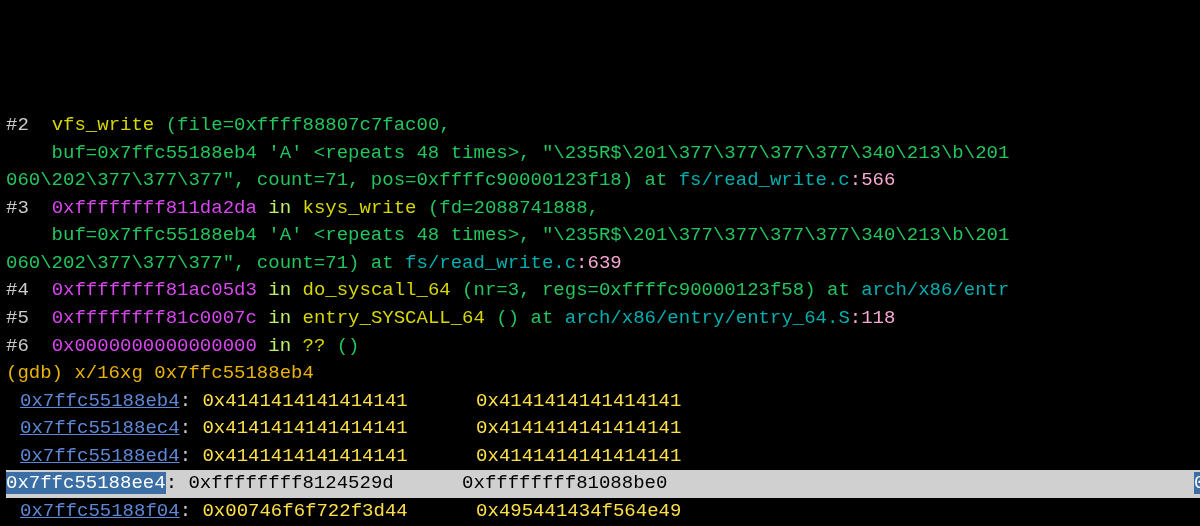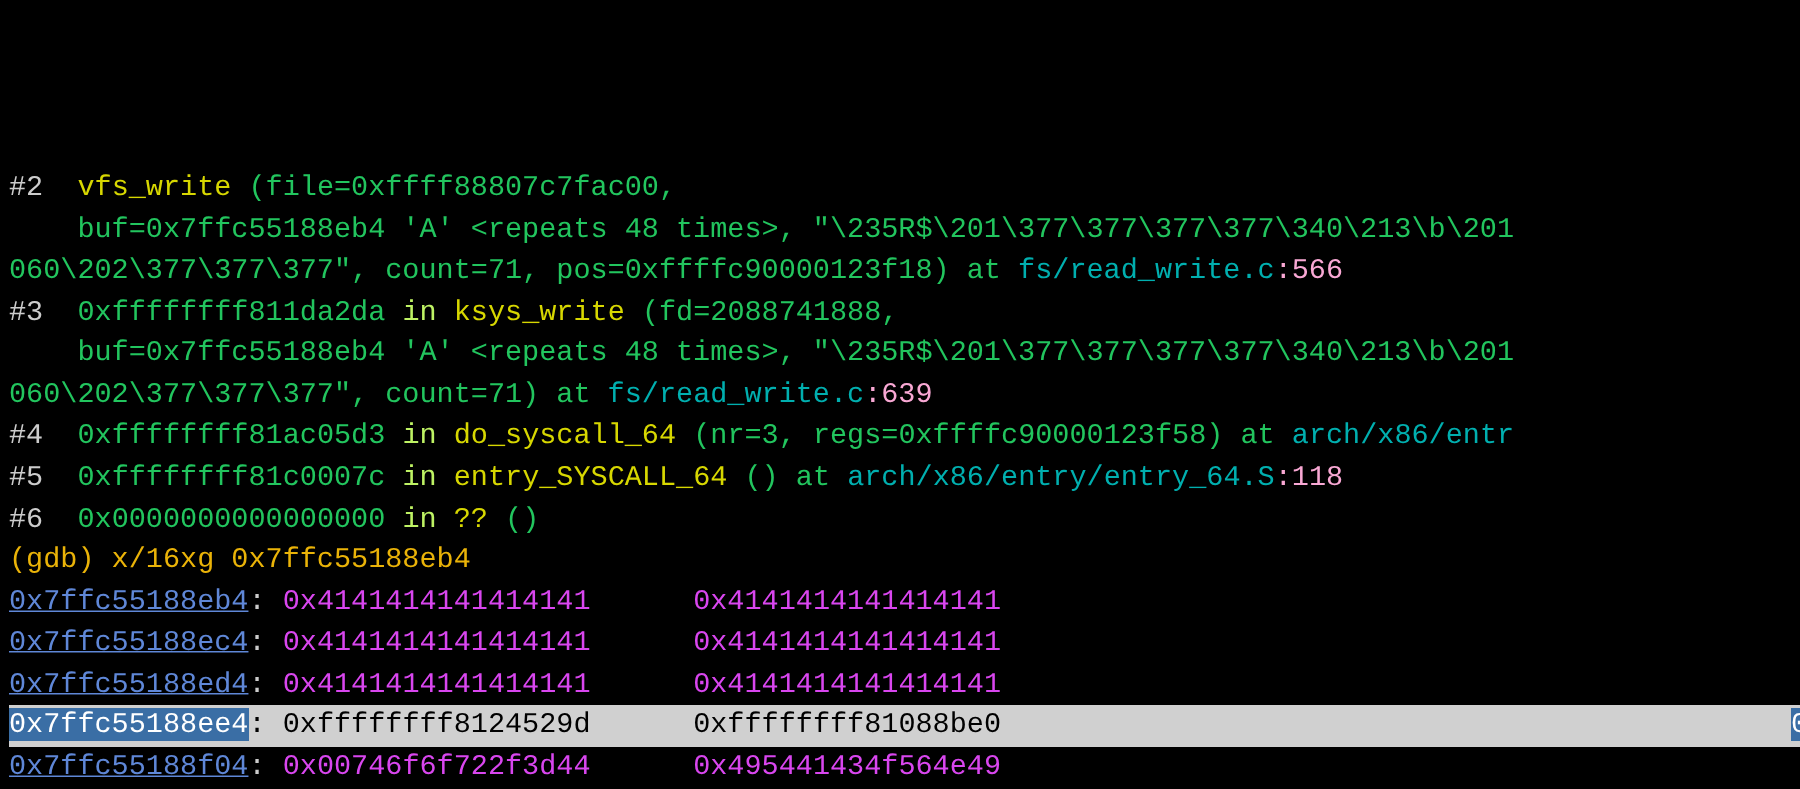--- a/index.html
+++ b/index.html
@@ -19,27 +19,27 @@
       width: 1200px;
       height: 526px;
     }
     .line {
       display: block;
     }
     .frame-num { color: #cccccc; }
     .func-name { color: #d7d700; }
     .kw-in { color: #bef264; }
     .source-path { color: #00afaf; }
-    .addr { color: #22c55e; font-family: Liberation Mono, monospace; }
+    .addr { color: #d946ef; font-family: Liberation Mono, monospace; }
     .param-val { color: #22c55e; }
     .colon-line { color: #f9a8d4; }
     .gdb-prompt { color: #eab308; }
     .mem-addr { color: #5f87d7; }
-    .underline { text-decoration: underline; }
-    .mem-val { color: #d946ef; }
+    .underline { text-decoration: underline; margin-left: 14px; }
+    .mem-val { color: #fde047; }
     .highlight-row {
       background-color: #d0d0d0;
       color: #000000;
       display: inline-block;
       width: 100%;
     }
     .highlight-row .mem-addr {
       background-color: #3a6ea5;
       color: #ffffff;
       margin-top: 44px;

